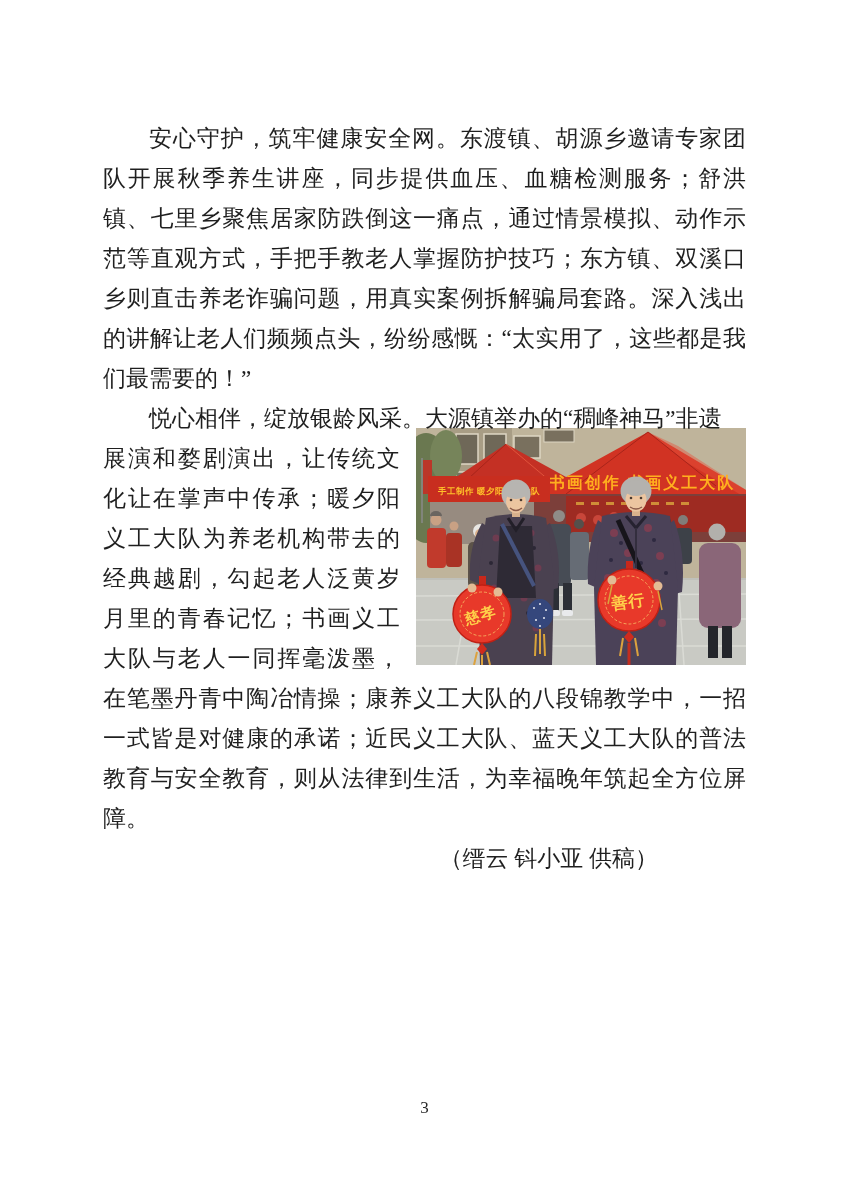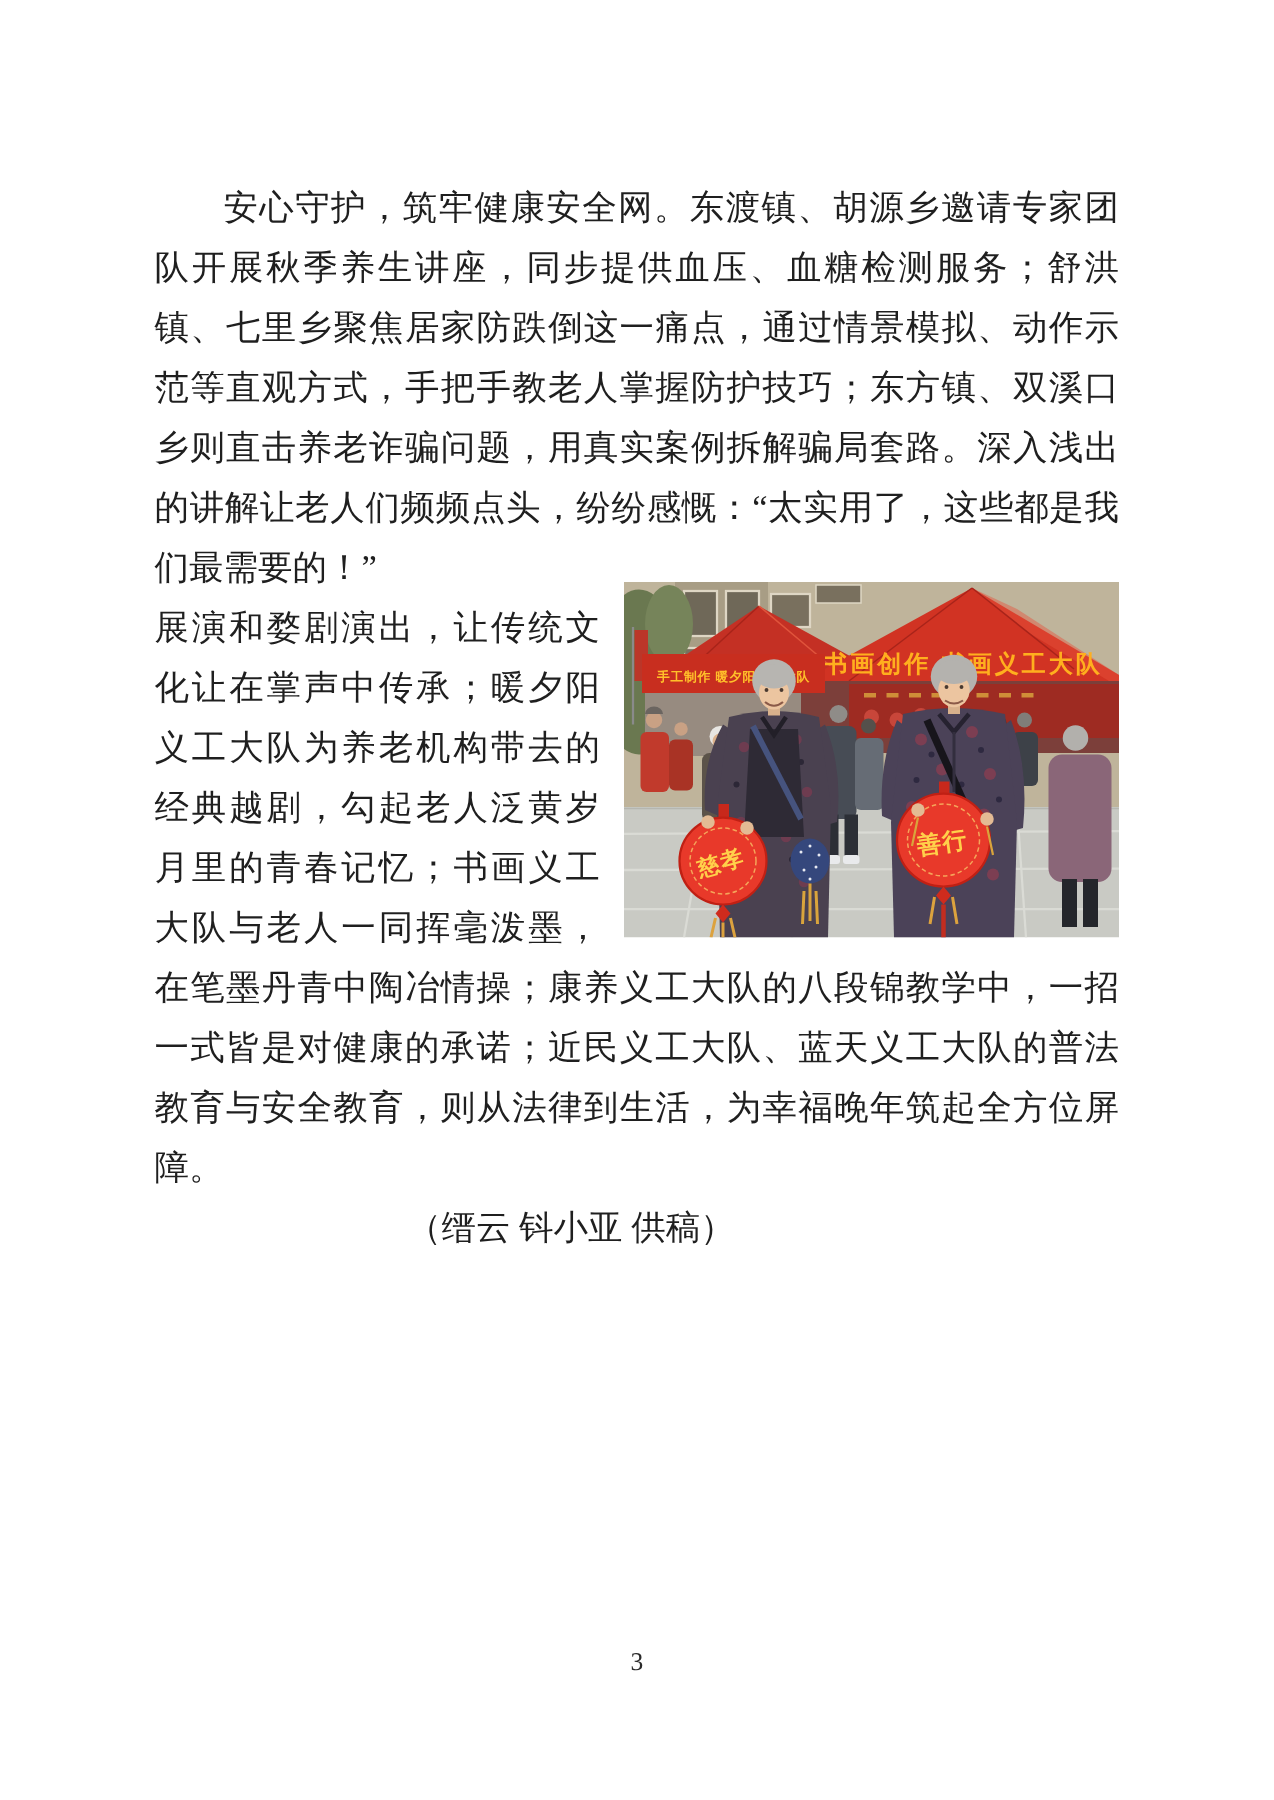--- a/index.html
+++ b/index.html
@@ -26,41 +26,42 @@
     float: right;
     width: 330px; height: 237px;
     margin: -11px 0 0 16px;
   }
   .photo svg { display: block; }
   .photo text {
     font-family: "Liberation Sans", "DejaVu Sans", sans-serif;
     font-weight: bold;
   }
   .attribution {
-    text-align: center;
+    text-align: right;
     padding-right: 88px;
   }
   .page-number {
     position: absolute;
     top: 1098px; left: 0;
     width: 100%;
     text-align: center;
     font-size: 17px;
     color: #2a2a2a;
   }
 </style>
 </head>
 <body>
 
 <div class="page">
   <div class="content">
 
     <p class="para indent">安心守护，筑牢健康安全网。东渡镇、胡源乡邀请专家团队开展秋季养生讲座，同步提供血压、血糖检测服务；舒洪镇、七里乡聚焦居家防跌倒这一痛点，通过情景模拟、动作示范等直观方式，手把手教老人掌握防护技巧；东方镇、双溪口乡则直击养老诈骗问题，用真实案例拆解骗局套路。深入浅出的讲解让老人们频频点头，纷纷感慨：“太实用了，这些都是我们最需要的！”</p>
 
     <div class="para">
+      <div class="lead">悦心相伴，绽放银龄风采。大源镇举办的“稠峰神马”非遗</div>
       <div>
         <div class="photo">
           <svg width="330" height="237" viewBox="0 0 330 237" xmlns="http://www.w3.org/2000/svg">
 
             <rect x="0" y="0" width="330" height="152" fill="#bfb49b"></rect>
             <rect x="34" y="0" width="62" height="104" fill="#a89d85"></rect>
             <rect x="40" y="6" width="22" height="30" fill="#6f6858" stroke="#ded6c4" stroke-width="1.5"></rect>
             <rect x="68" y="6" width="22" height="30" fill="#6f6858" stroke="#ded6c4" stroke-width="1.5"></rect>
             <rect x="40" y="44" width="22" height="34" fill="#77705f" stroke="#ded6c4" stroke-width="1.5"></rect>
             <rect x="68" y="44" width="22" height="34" fill="#77705f" stroke="#ded6c4" stroke-width="1.5"></rect>

